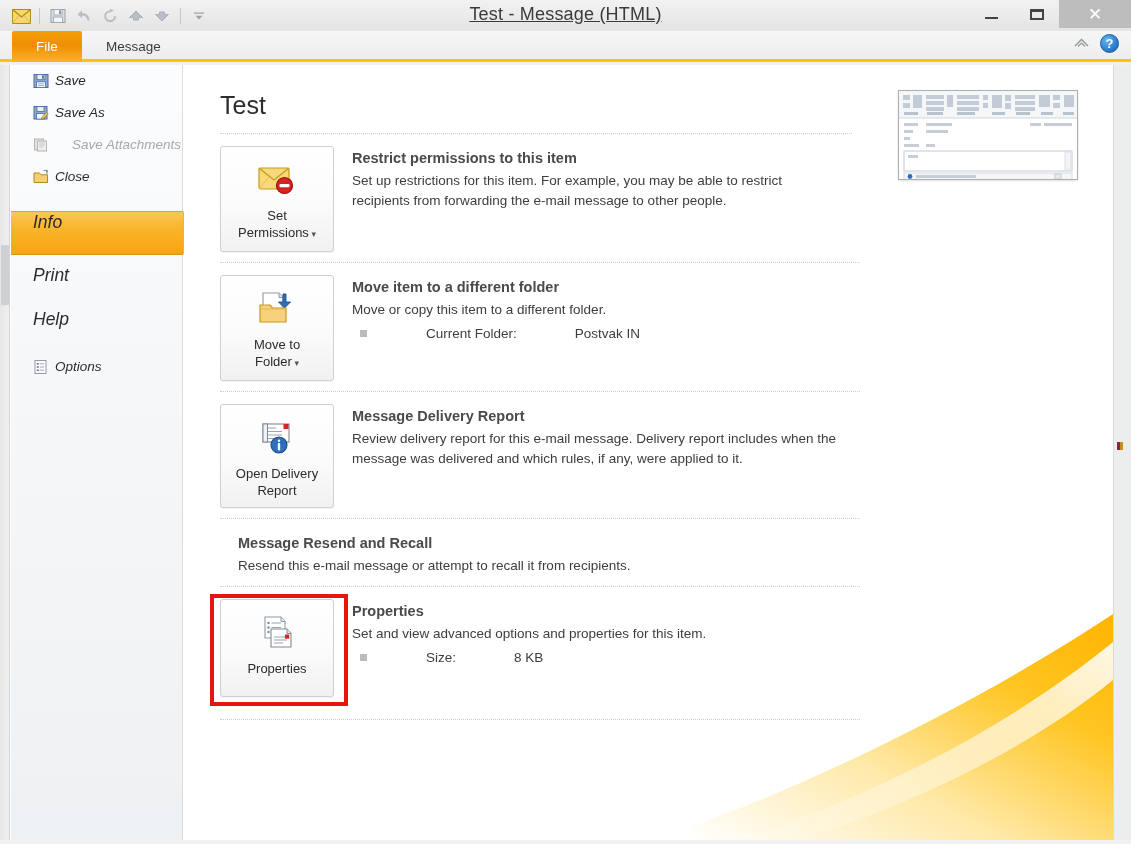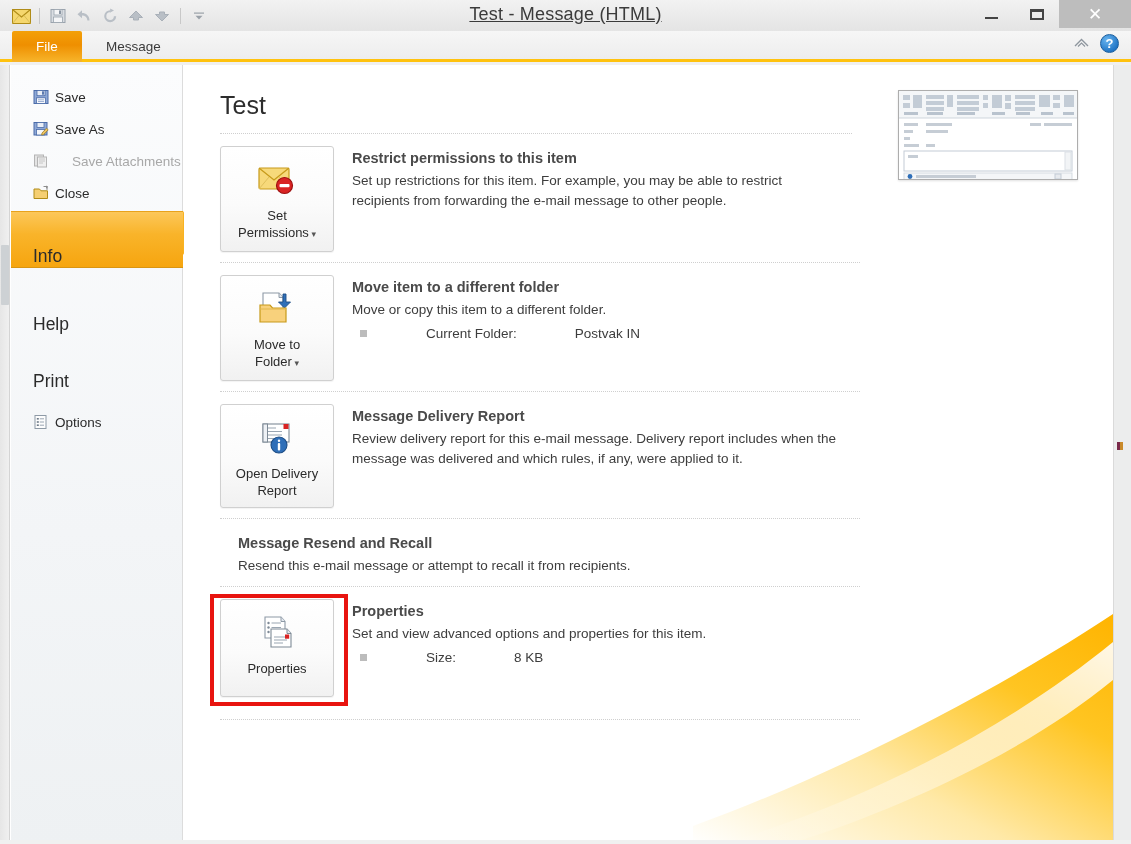--- a/index.html
+++ b/index.html
@@ -98,27 +98,27 @@
   }
 
   
   .sidebar {
     position: absolute; left: 11px; top: 0; width: 172px; height: 779px;
     background: linear-gradient(180deg,#fbfcfd 0%, #f3f5f7 60%, #eef1f3 100%);
     border-right: 1px solid #dcdcdc;
   }
   .side-item {
     position: relative;
-    display: flex; align-items: flex-end;
+    display: flex; align-items: flex-start;
     height: 32px; padding-left: 22px;
-    font-size: 13.5px; color: #2b2b2b;
+    font-size: 13.5px; color: #2b2b2b; font-style: italic;
   }
   .side-item .ico { width: 22px; display: flex; align-items: center; }
   .side-item.disabled { color: #a8a8a8; gap: 17px; }
-  .side-item.big { font-size: 17.5px; height: 57px; padding-left: 22px; color: #2b2b2b; }
+  .side-item.big { font-size: 17.5px; height: 44px; padding-left: 22px; color: #2b2b2b; }
   .side-item.active {
     background: linear-gradient(180deg,#fcc75a 0%, #f9b42a 40%, #f6a50f 100%);
     color: #2b2b2b;
     border-top: 1px solid #e8a21c;
     border-bottom: 1px solid #d99512;
     width: 172px;
   }
   .side-item.active::after {
     content: ""; position: absolute; right: -14px; top: -1px;
     width: 0; height: 0;
@@ -358,25 +358,25 @@
 
       <div class="side-gap"></div>
 
       <div class="side-item big active">
         <span>Info</span>
       </div>
 
       <div class="side-gap"></div>
 
       <div class="side-item big">
+        <span>Print</span>
+      </div>
+
+      <div class="side-item big">
         <span>Help</span>
-      </div>
-
-      <div class="side-item big">
-        <span>Print</span>
       </div>
 
       <div style="height:6px"></div>
 
       <div class="side-item">
         <span class="ico">
           <svg width="15" height="16" viewBox="0 0 15 16">
             <rect x="2" y="1.5" width="11" height="13" fill="#fdfdfd" stroke="#8e9aa6"></rect>
             <rect x="3.8" y="4" width="2" height="1.6" fill="#6d7a88"></rect>
             <rect x="3.8" y="7.2" width="2" height="1.6" fill="#6d7a88"></rect>

